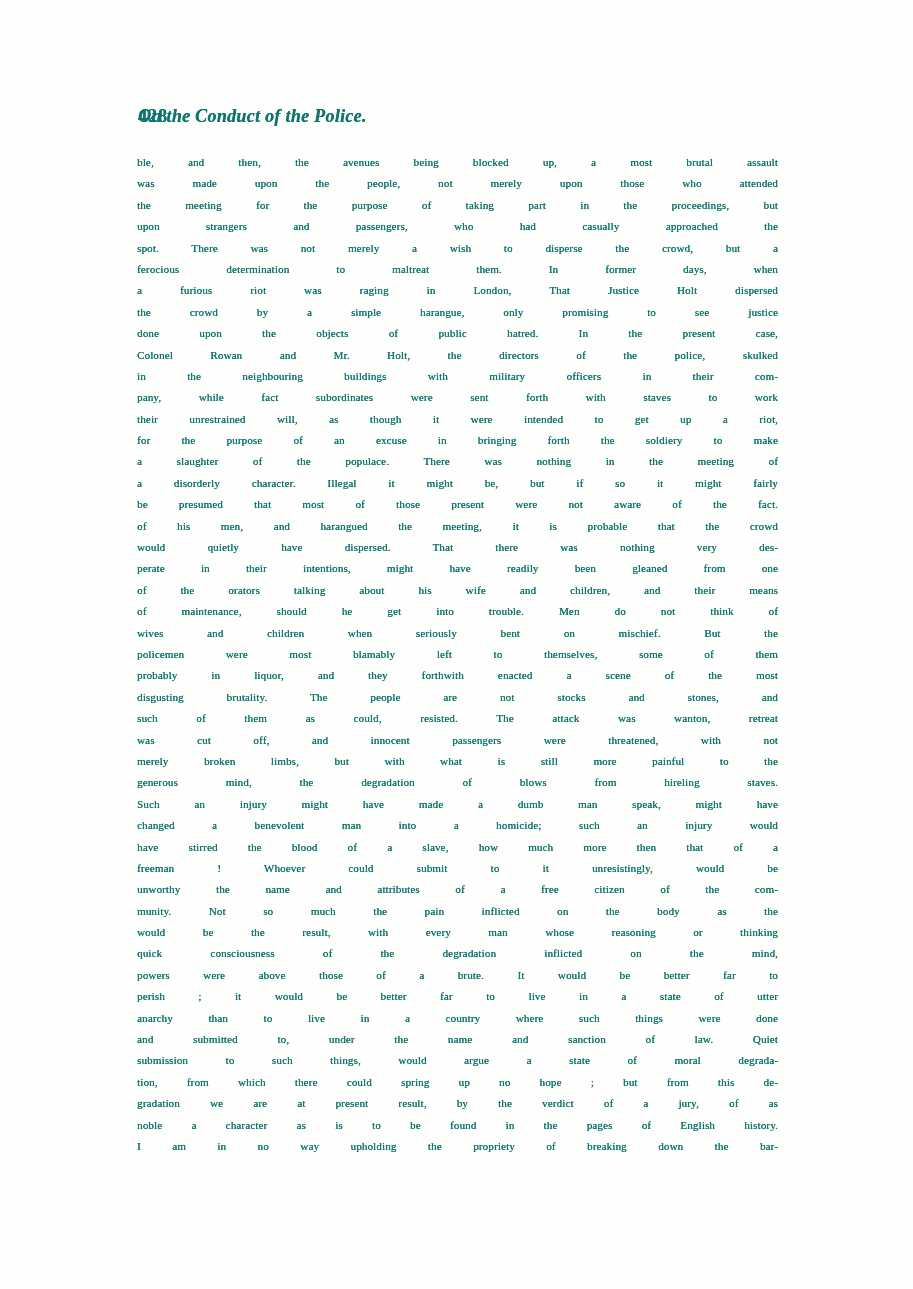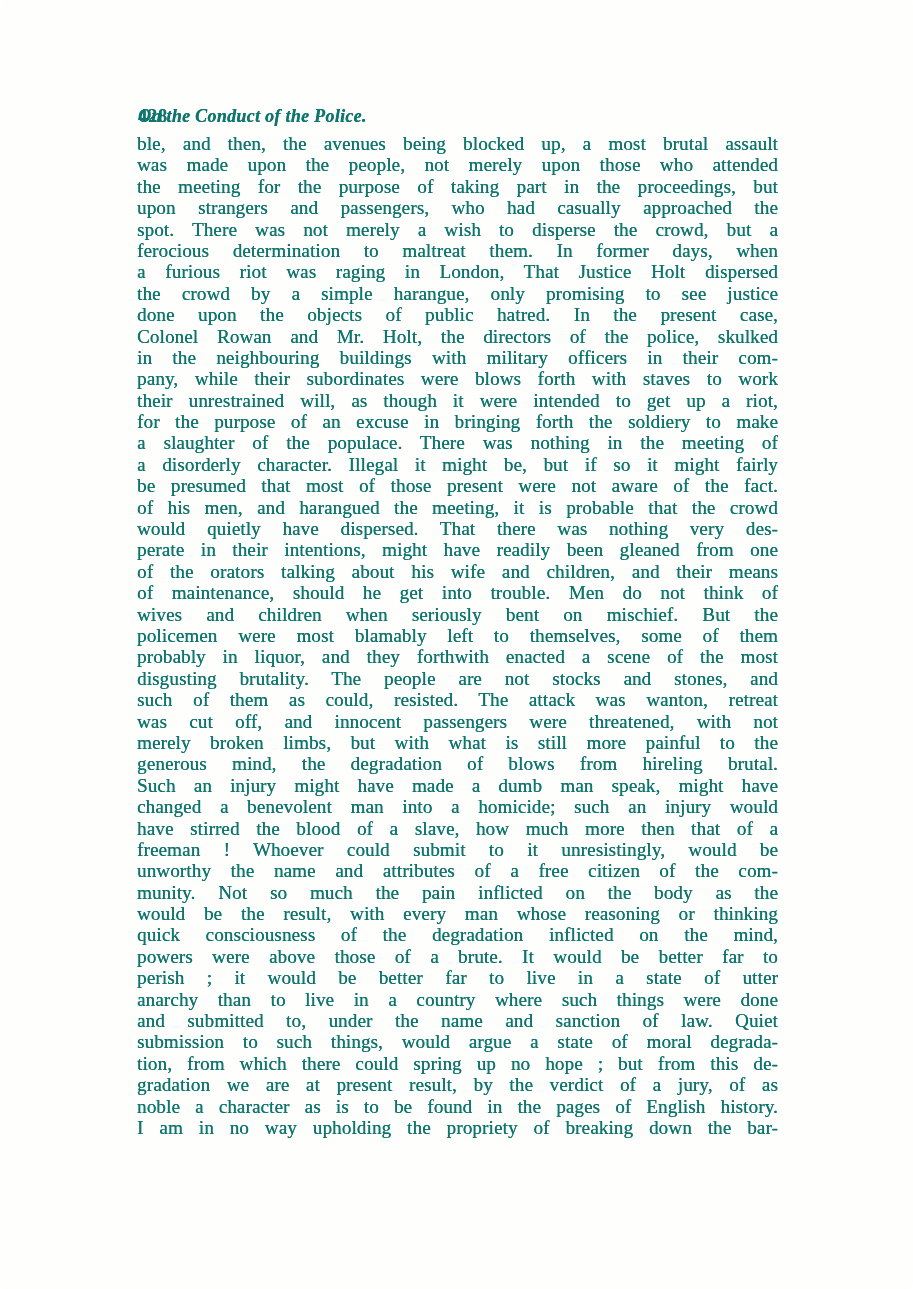--- a/index.html
+++ b/index.html
@@ -37,23 +37,23 @@
     display: block;
     text-align: left;
     font-style: italic;
     font-weight: bold;
     letter-spacing: 0.3px;
     text-shadow: 0.2px 0 0 currentColor;
   }
   .body-text {
     position: absolute;
     left: 137px;
-    top: 133px;
+    top: 152px;
     width: 641px;
-    font-size: 19px;
+    font-size: 11px;
     line-height: 21.4px;
     letter-spacing: 0.15px;
     text-shadow: 0.25px 0 0 currentColor;
   }
   .text-line {
     text-align: justify;
     text-align-last: justify;
     white-space: normal;
     height: 21.4px;
     overflow: visible;
@@ -72,39 +72,39 @@
       <div class="text-line">was made upon the people, not  merely upon  those who attended</div>
       <div class="text-line">the meeting for the purpose of taking part in the proceedings, but</div>
       <div class="text-line">upon strangers and passengers, who  had  casually  approached  the</div>
       <div class="text-line">spot.   There was not merely a wish to disperse the  crowd, but a</div>
       <div class="text-line">ferocious determination to maltreat them.   In former days, when</div>
       <div class="text-line">a furious riot was raging in London, That Justice Holt dispersed</div>
       <div class="text-line">the crowd by a simple harangue, only promising to see justice</div>
       <div class="text-line">done upon the objects of public hatred.   In the present case,</div>
       <div class="text-line">Colonel Rowan and Mr. Holt, the directors of the police, skulked</div>
       <div class="text-line">in the neighbouring buildings with military officers in their com-</div>
-      <div class="text-line">pany, while their subordinates were blows forth with staves to work</div>
+      <div class="text-line">pany, while fact subordinates were sent forth with staves to work</div>
       <div class="text-line">their unrestrained will, as though it were intended to get up a riot,</div>
       <div class="text-line">for the purpose of an excuse in bringing forth the soldiery to make</div>
       <div class="text-line">a slaughter of the populace.    There was nothing in the meeting of</div>
       <div class="text-line">a disorderly character.   Illegal it might be, but if so it might fairly</div>
       <div class="text-line">be presumed that most of those present were not aware of the fact.</div>
       <div class="text-line">of his men, and harangued the meeting, it is probable that the crowd</div>
       <div class="text-line">would quietly have dispersed.    That there was nothing very des-</div>
       <div class="text-line">perate in their intentions, might have readily been gleaned from one</div>
       <div class="text-line">of the orators talking about his wife and children, and their means</div>
       <div class="text-line">of maintenance, should he get into trouble.    Men do not think of</div>
       <div class="text-line">wives and children when seriously bent on mischief.    But the</div>
       <div class="text-line">policemen were most blamably left to themselves, some of them</div>
       <div class="text-line">probably in liquor, and they forthwith enacted a scene of the most</div>
       <div class="text-line">disgusting brutality.   The people are not stocks and stones, and</div>
       <div class="text-line">such of them as could, resisted.    The attack was wanton, retreat</div>
       <div class="text-line">was cut off, and innocent passengers were threatened, with not</div>
       <div class="text-line">merely broken limbs, but with what is still more painful to the</div>
-      <div class="text-line">generous mind, the degradation of blows from hireling brutal.</div>
+      <div class="text-line">generous mind, the degradation of blows from hireling staves.</div>
       <div class="text-line">Such an injury might have made a dumb man speak, might have</div>
       <div class="text-line">changed a benevolent man into a homicide;  such an injury would</div>
       <div class="text-line">have stirred the blood of a slave, how much more then that of a</div>
       <div class="text-line">freeman !   Whoever could submit to it unresistingly, would be</div>
       <div class="text-line">unworthy the name and attributes of a free citizen of the com-</div>
       <div class="text-line">munity.   Not so much the pain inflicted on the body as the</div>
       <div class="text-line">would be the result, with every man whose reasoning or thinking</div>
       <div class="text-line">quick consciousness of the degradation inflicted on the mind,</div>
       <div class="text-line">powers were above those of a brute.    It would be better far to</div>
       <div class="text-line">perish ;  it would be better far to live in a state of utter</div>

